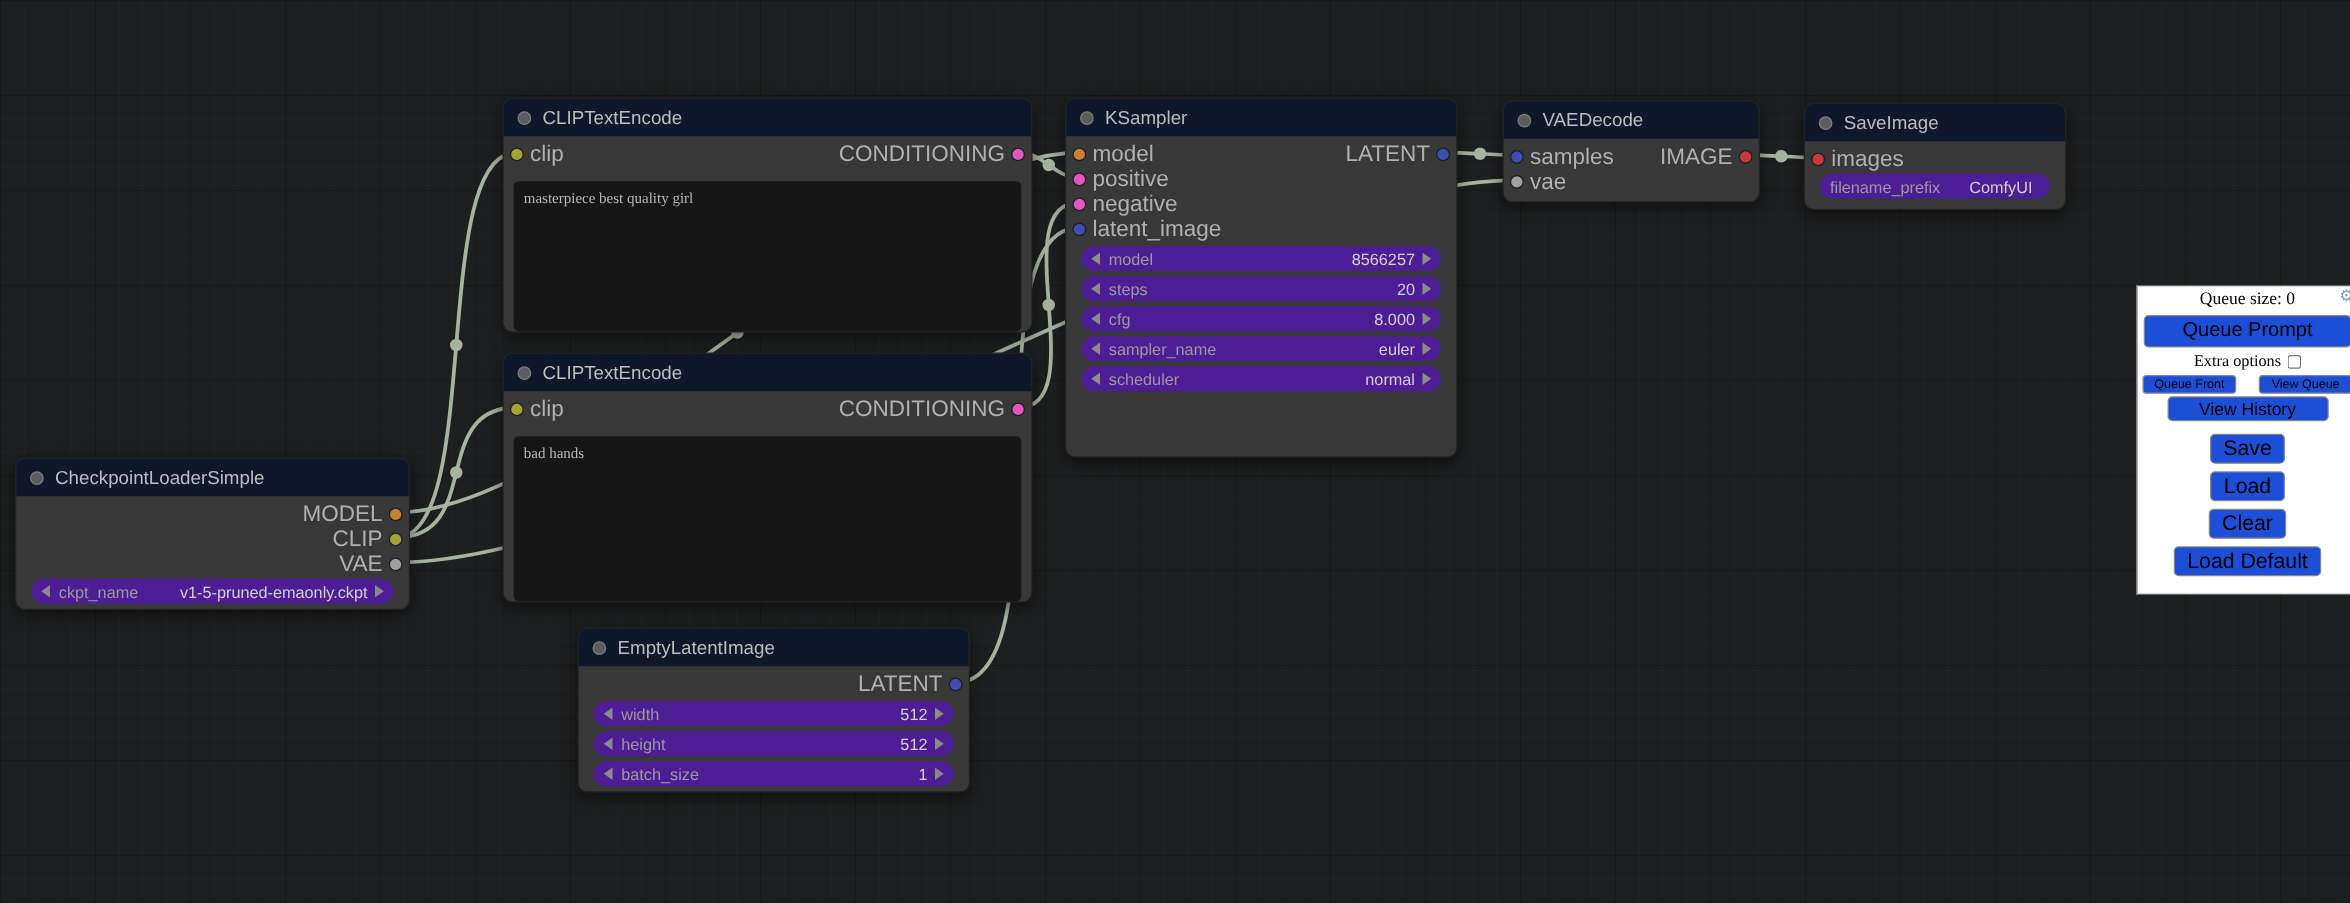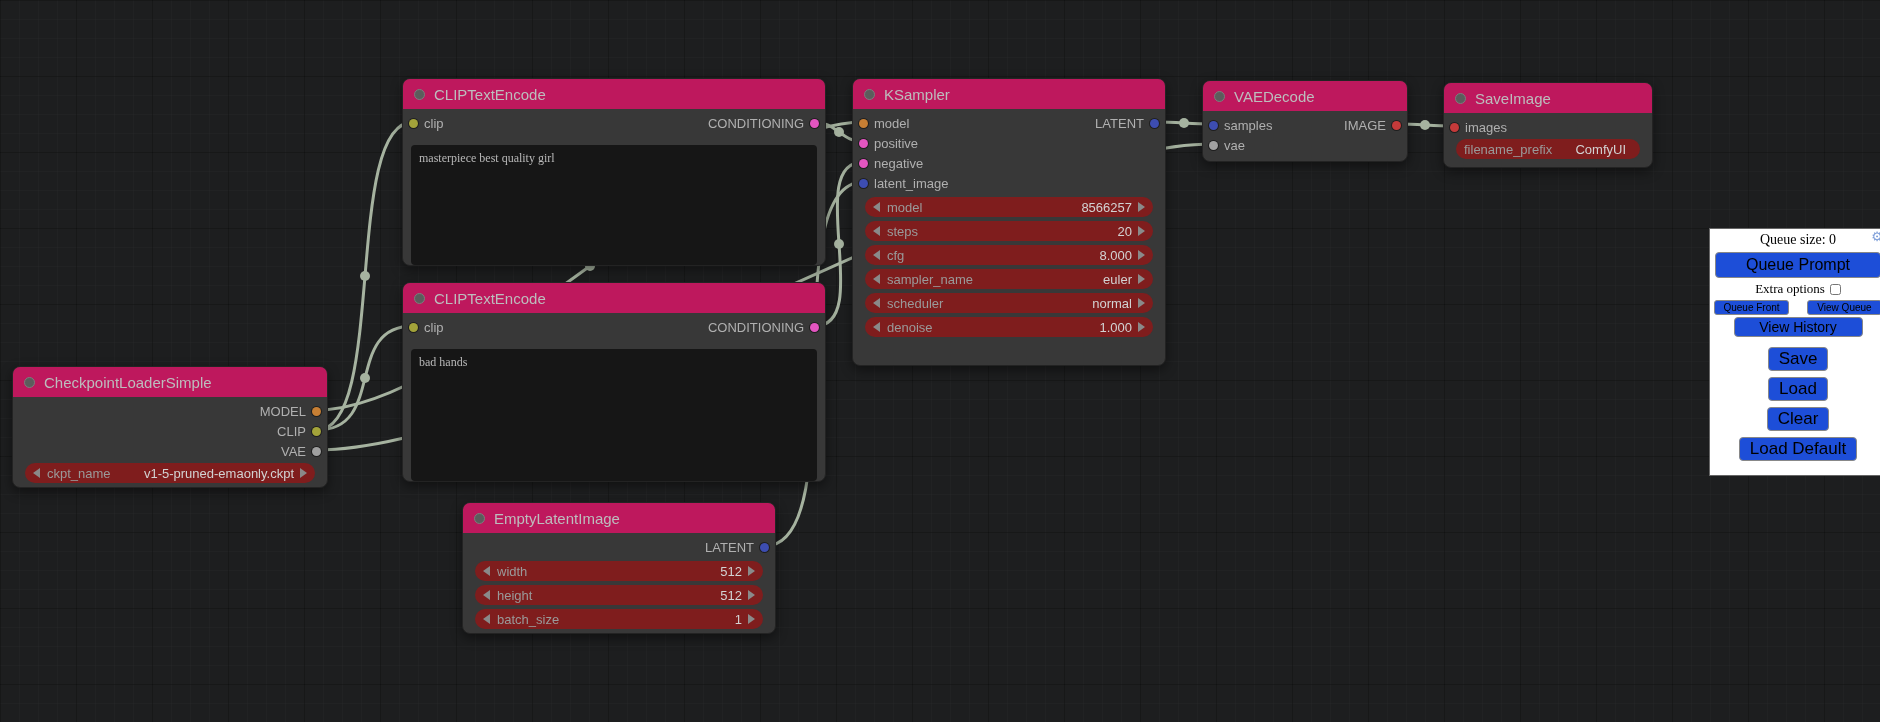--- a/index.html
+++ b/index.html
@@ -14,32 +14,32 @@
     background-size:76px 76px,76px 76px,19px 19px,19px 19px;
     font-family:"Liberation Sans",sans-serif;
   }
   svg.links{position:absolute;left:0;top:0;z-index:1;pointer-events:none;}
   .node{
     position:absolute;z-index:2;background:#383838;border:1px solid #232323;
     border-radius:8px;box-shadow:0 4px 12px rgba(0,0,0,0.45);box-sizing:border-box;
   }
   .node-title{
     display:flex;align-items:center;gap:9px;height:30px;padding:0 11px;
-    background:#be185d;border-radius:7px 7px 0 0;color:#bdbdbd;font-size:15px;
+    background:#0f172a;border-radius:7px 7px 0 0;color:#bdbdbd;font-size:15px;
   }
   .title-dot{width:11px;height:11px;border-radius:50%;background:#5c5c5c;border:1px solid #7d7d7d;box-sizing:border-box;flex:0 0 auto;}
   .node-body{padding-top:4px;}
-  .slot-row{display:flex;justify-content:space-between;align-items:center;height:20px;padding:0 6px;font-size:13px;color:#b0b0b0;}
+  .slot-row{display:flex;justify-content:space-between;align-items:center;height:20px;padding:0 6px;font-size:18px;color:#b0b0b0;}
   .slot-row.right{justify-content:flex-end;}
   .slot{display:flex;align-items:center;gap:6px;}
   .dot{width:9px;height:9px;border-radius:50%;flex:0 0 auto;box-shadow:0 0 0 1px rgba(0,0,0,0.45);}
   .c-model{background:#c77f34;} .c-clip{background:#a3a33a;} .c-vae{background:#a0a0a0;}
   .c-cond{background:#e355c0;} .c-latent{background:#3d4db1;} .c-image{background:#c53a3a;}
   .widget{
-    height:20px;background:#7f1d1d;border-radius:10px;margin:4px 12px;padding:0 8px;
+    height:20px;background:#4c1d95;border-radius:10px;margin:4px 12px;padding:0 8px;
     display:flex;align-items:center;font-size:13px;color:#9a9a9a;box-sizing:border-box;
   }
   .widget.tight{margin:2px 12px;}
   .w-label{white-space:nowrap;}
   .w-value{margin-left:auto;color:#d2d2d2;padding-right:6px;white-space:nowrap;}
   .arr{display:inline-block;width:0;height:0;border-top:5px solid transparent;border-bottom:5px solid transparent;cursor:pointer;}
   .arr-l{border-right:7px solid #8a8a8a;margin-right:7px;}
   .arr-r{border-left:7px solid #8a8a8a;}
   .toggle-dot{width:12px;height:12px;border-radius:50%;background:#8ea3c2;margin-left:6px;flex:0 0 auto;}
   .textbox{
@@ -268,26 +268,20 @@
         <span class="w-label">sampler_name</span>
         <span class="w-value">euler</span>
         <span class="arr arr-r"></span>
       </div>
       <div class="widget">
         <span class="arr arr-l"></span>
         <span class="w-label">scheduler</span>
         <span class="w-value">normal</span>
         <span class="arr arr-r"></span>
       </div>
-      <div class="widget">
-        <span class="arr arr-l"></span>
-        <span class="w-label">denoise</span>
-        <span class="w-value">1.000</span>
-        <span class="arr arr-r"></span>
-      </div>
     </div>
   </div>
 
   <div class="node" id="n-vaedecode">
     <div class="node-title">
       <span class="title-dot"></span>
       <span>VAEDecode</span>
     </div>
     <div class="node-body">
       <div class="slot-row">

